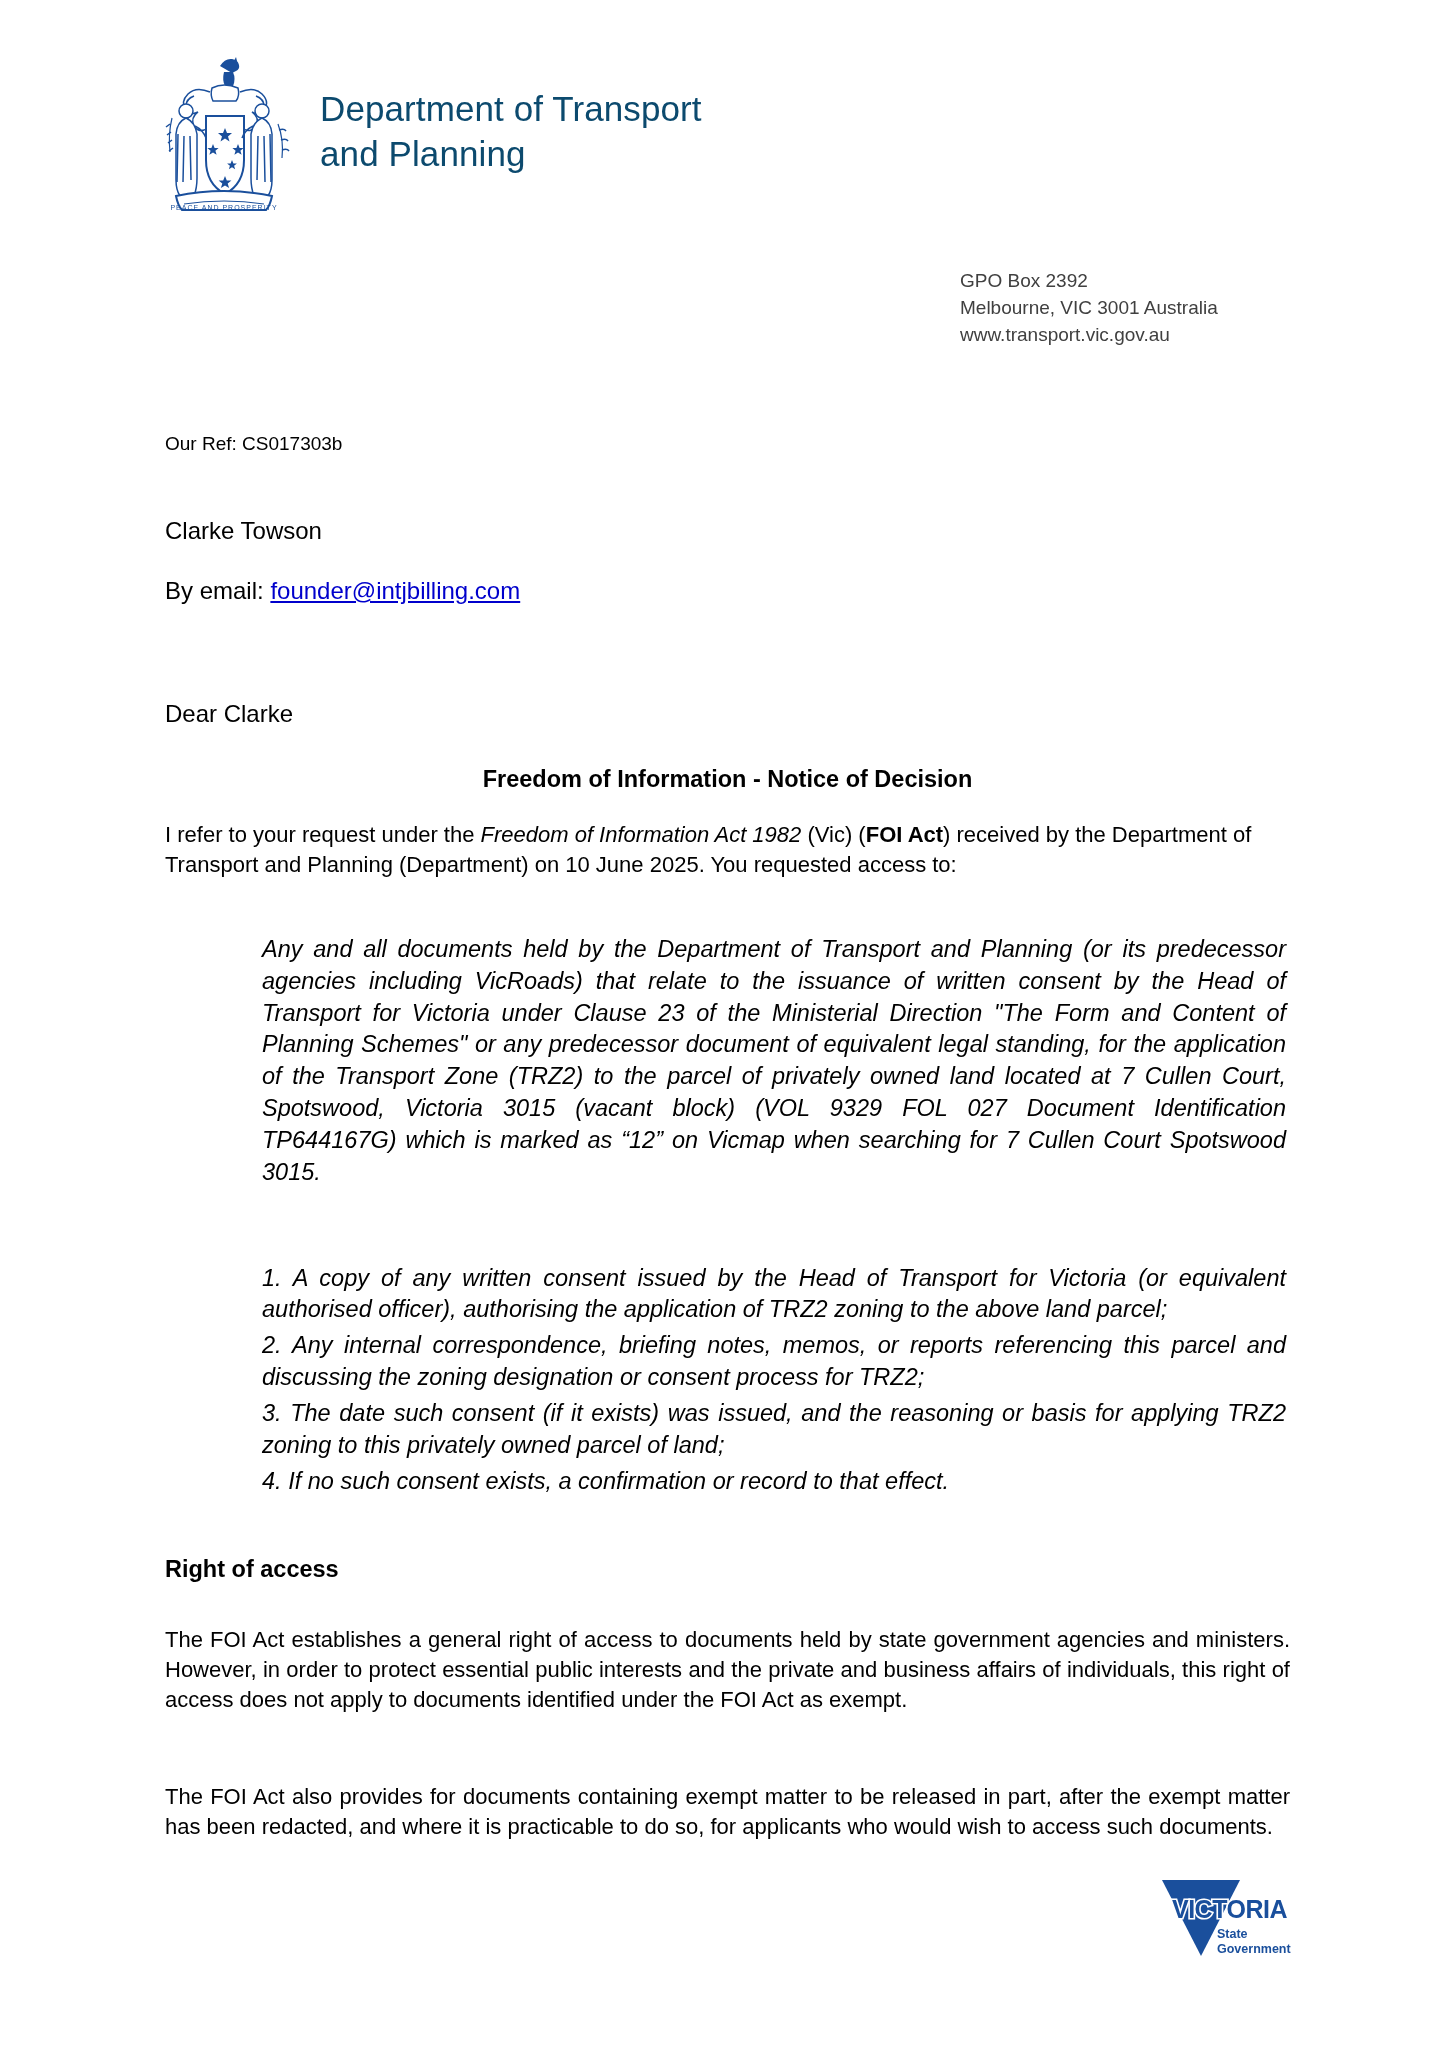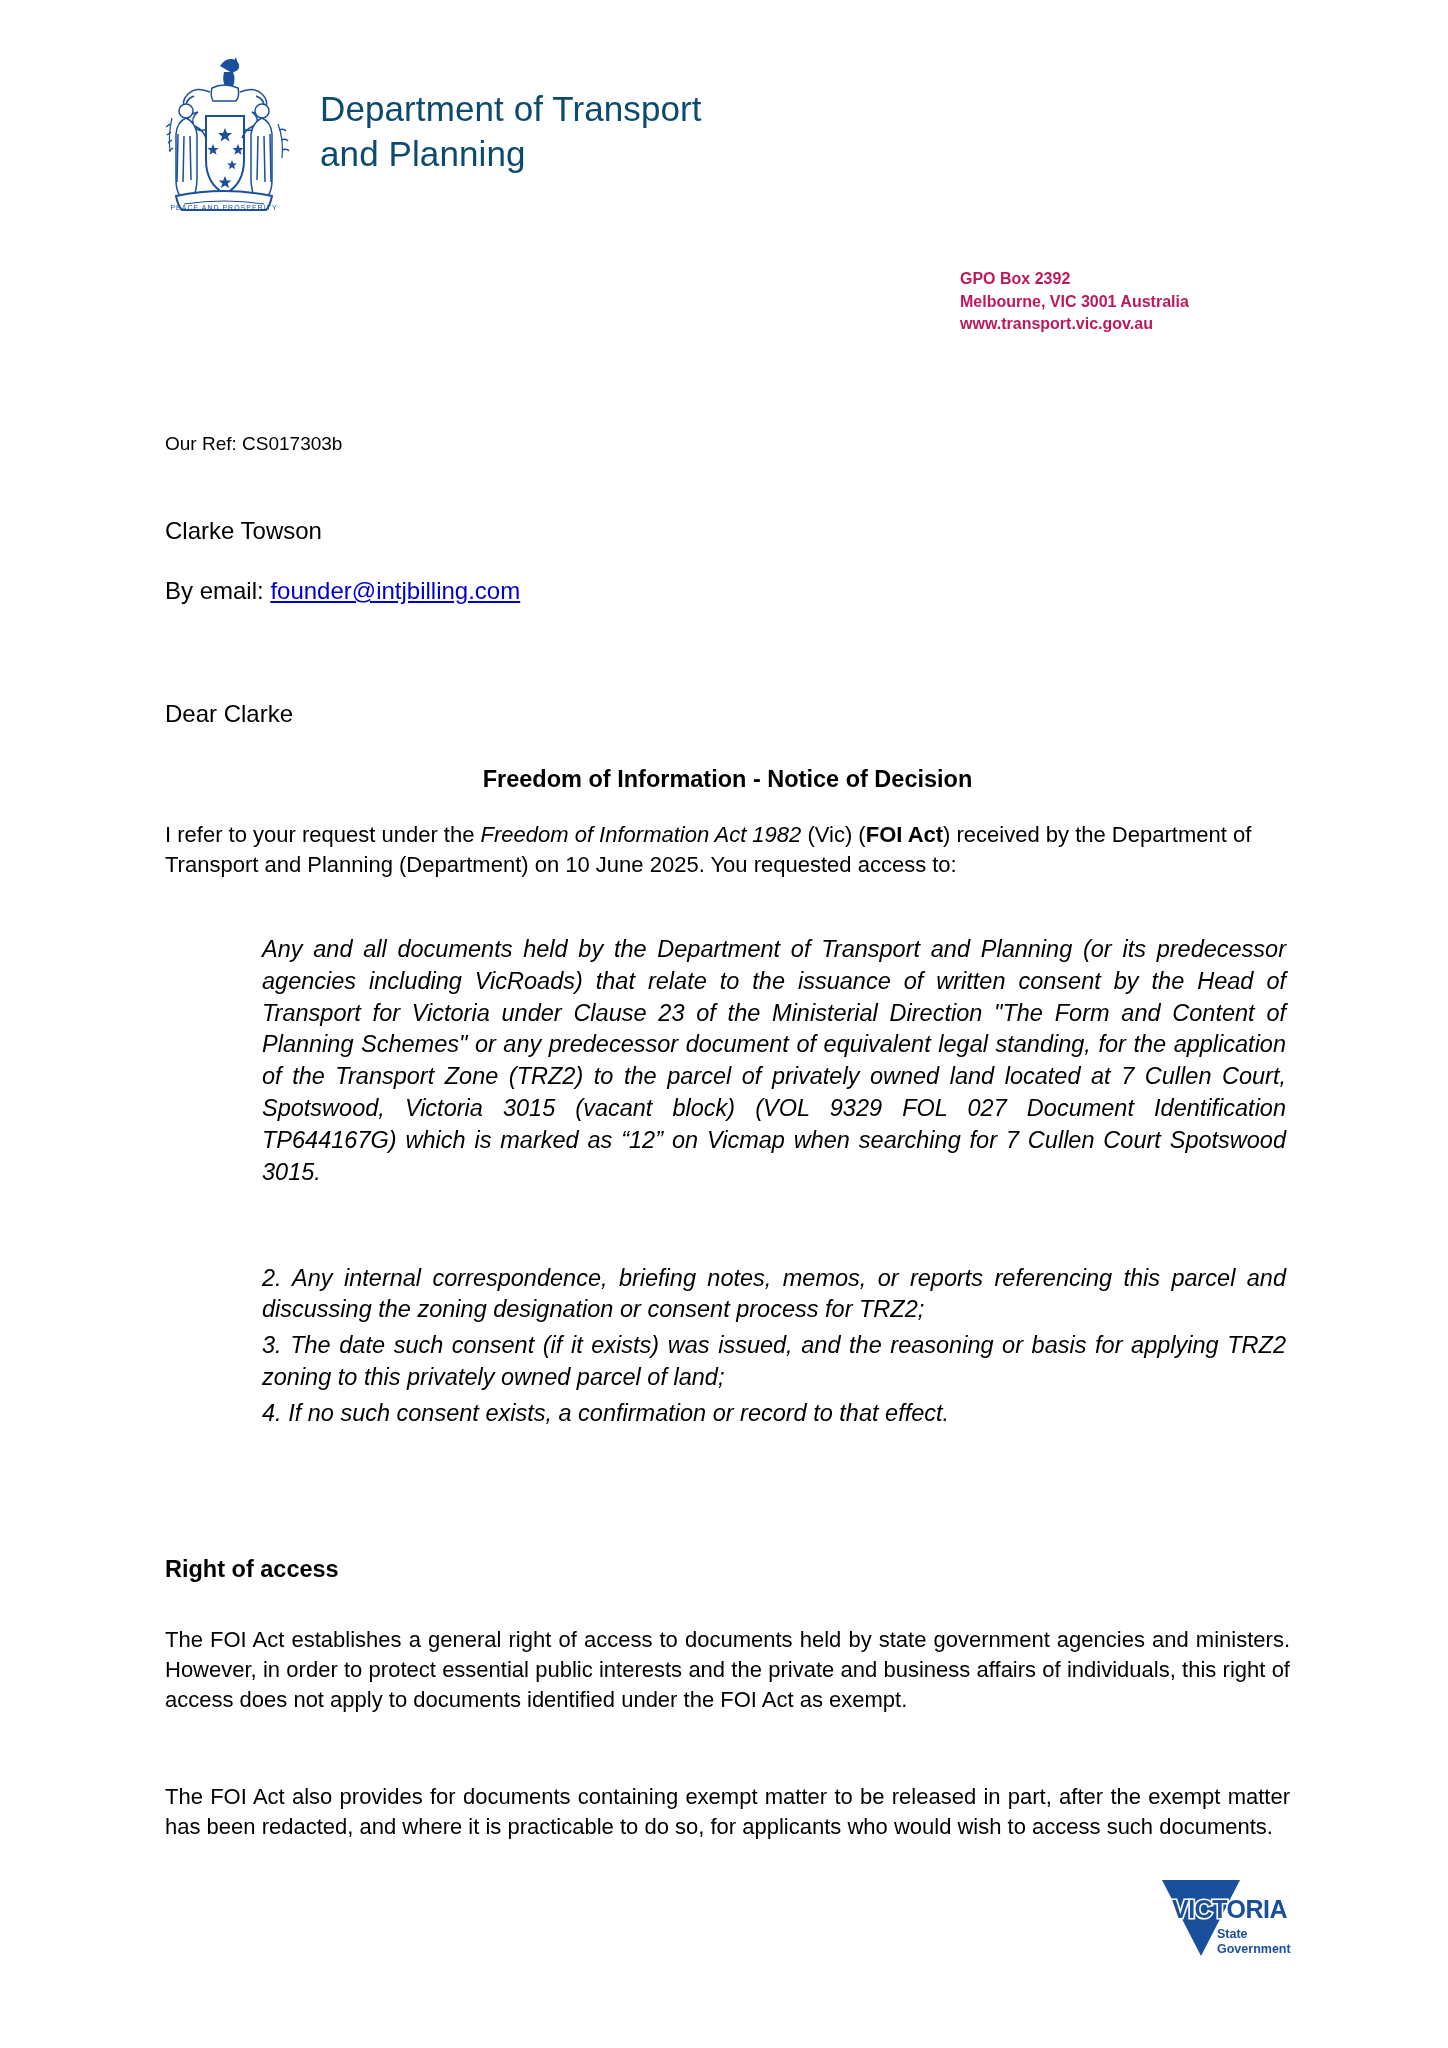--- a/index.html
+++ b/index.html
@@ -38,24 +38,23 @@
     font-weight: 400;
     letter-spacing: 0.1px;
     white-space: pre-line;
   }
 
   
   .return-address {
     position: absolute;
     left: 960px;
     top: 268px;
-    color: #be185d;
-    font-size: 16px;
+    color: #404040;
+    font-size: 19px;
     line-height: 1.42;
-    font-weight: bold;
   }
   .return-address div { white-space: nowrap; }
 
   
   .body-col {
     position: absolute;
     left: 165px;
     top: 0;
     width: 1125px;
   }
@@ -236,20 +235,21 @@
     <div class="salutation">Dear Clarke</div>
 
     <div class="doc-title">Freedom of Information - Notice of Decision</div>
 
     <p class="para intro"><span>I refer to your request under the </span><i>Freedom of Information Act 1982</i><span> (Vic) (</span><b>FOI Act</b><span>) received by the Department of Transport and Planning (Department) on 10 June 2025. You requested access to:</span></p>
 
     <div class="quote-block">
       <p>Any and all documents held by the Department of Transport and Planning (or its predecessor agencies including VicRoads) that relate to the issuance of written consent by the Head of Transport for Victoria under Clause 23 of the Ministerial Direction "The Form and Content of Planning Schemes" or any predecessor document of equivalent legal standing, for the application of the Transport Zone (TRZ2) to the parcel of privately owned land located at 7 Cullen Court, Spotswood, Victoria 3015 (vacant block) (VOL 9329 FOL 027 Document Identification TP644167G) which is marked as “12” on Vicmap when searching for 7 Cullen Court Spotswood 3015.</p>
       <div class="gap"></div>
       <div class="gap"></div>
+      <p class="numbered">1. A copy of any written consent issued by the Head of Transport for Victoria (or equivalent authorised officer), authorising the application of TRZ2 zoning to the above land parcel;</p>
       <p class="numbered">2. Any internal correspondence, briefing notes, memos, or reports referencing this parcel and discussing the zoning designation or consent process for TRZ2;</p>
       <p class="numbered">3. The date such consent (if it exists) was issued, and the reasoning or basis for applying TRZ2 zoning to this privately owned parcel of land;</p>
       <p class="numbered">4. If no such consent exists, a confirmation or record to that effect.</p>
     </div>
 
     <div class="section-heading h-right-of-access">Right of access</div>
 
     <p class="para p-general-right">The FOI Act establishes a general right of access to documents held by state government agencies and ministers.  However, in order to protect essential public interests and the private and business affairs of individuals, this right of access does not apply to documents identified under the FOI Act as exempt.</p>
 
     <p class="para p-released-in-part">The FOI Act also provides for documents containing exempt matter to be released in part, after the exempt matter has been redacted, and where it is practicable to do so, for applicants who would wish to access such documents.</p>

